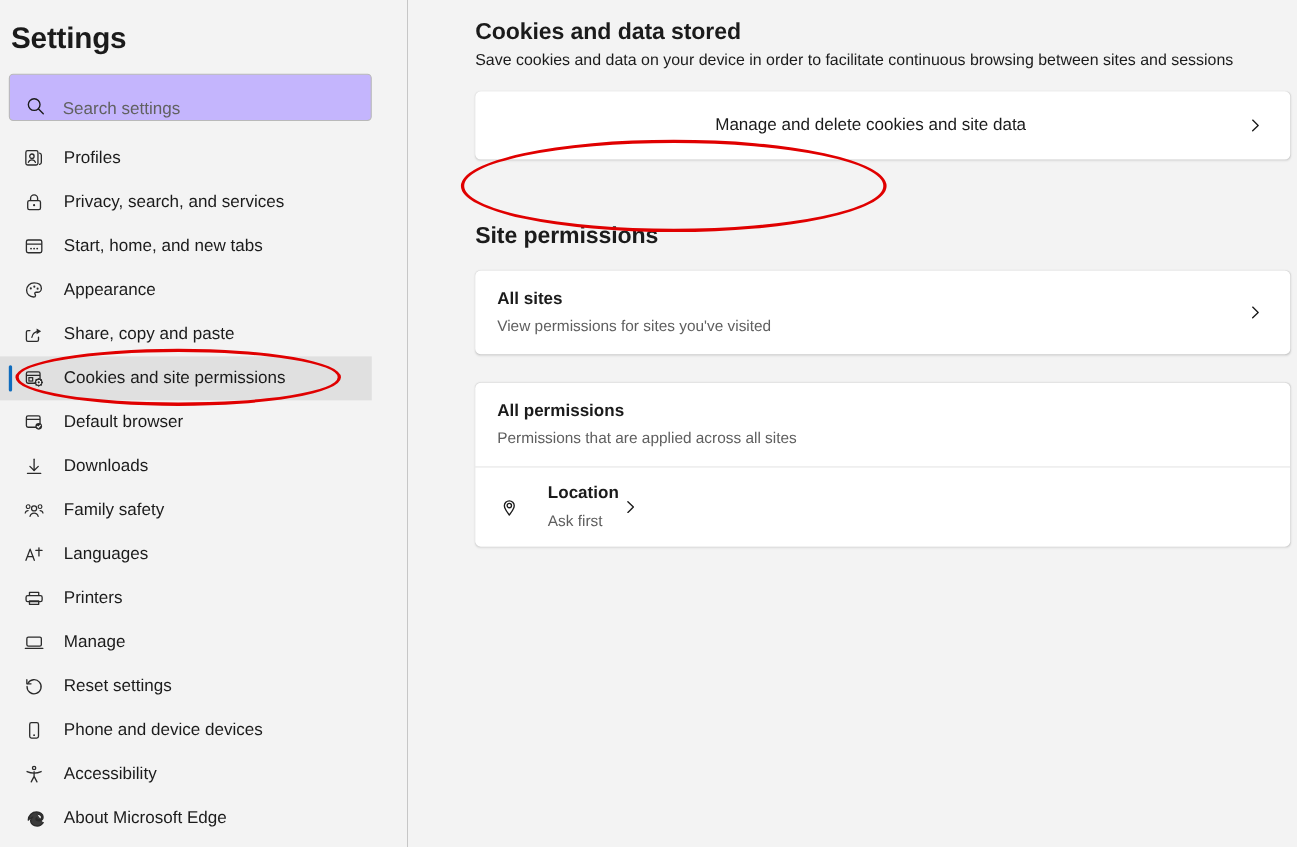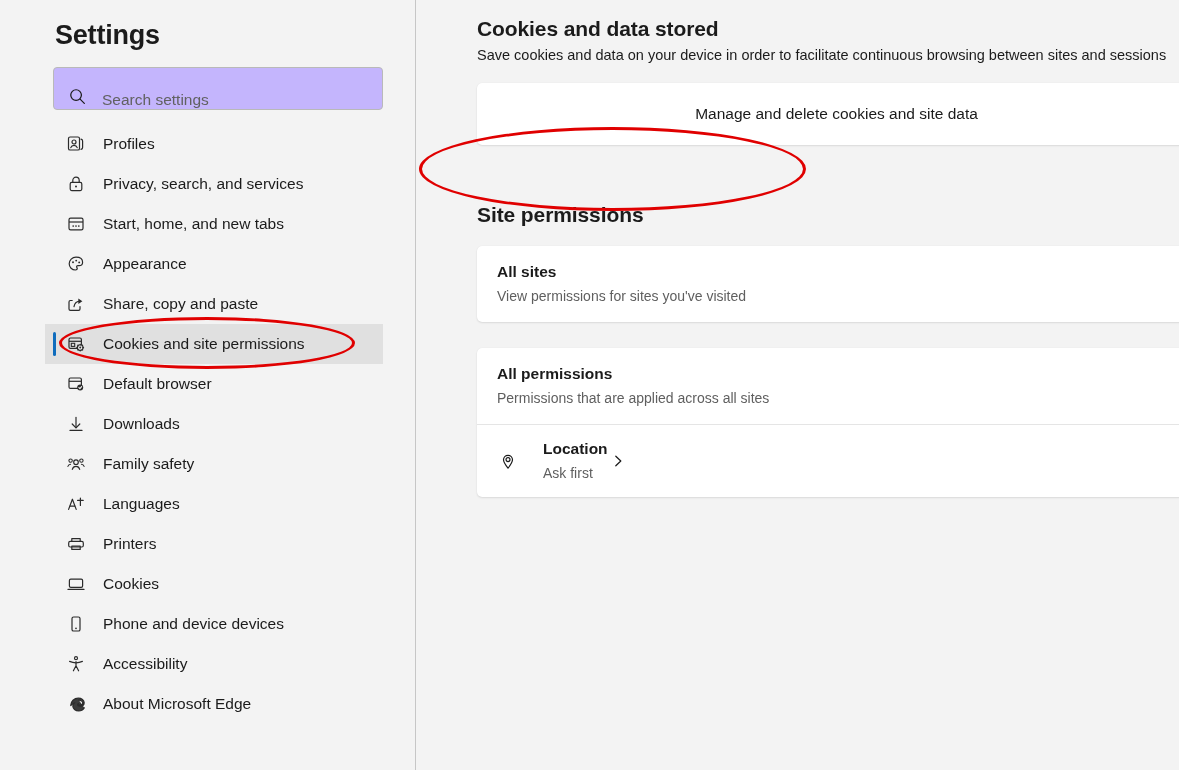--- a/index.html
+++ b/index.html
@@ -16,21 +16,20 @@
     color: #1b1b1b;
     position: relative;
   }
 
   
   .app {
     display: flex;
     width: 1179px;
     height: 612px;
     position: relative;
-    padding-left: 45px;
   }
 
   
   .sidebar {
     width: 371px;
     height: 770px;
     background: #f3f3f3;
     border-right: 1px solid #c6c6c6;
     position: relative;
     flex: 0 0 371px;
@@ -408,23 +407,32 @@
         <span class="nav-label">Printers</span>
       </div>
 
       <div class="nav-item">
         <span class="nav-icon">
           <svg width="20" height="20" viewBox="0 0 20 20" fill="none">
             <rect x="3.4" y="5.2" width="13.2" height="8.2" rx="1.4" stroke="currentColor" stroke-width="1.2"></rect>
             <line x1="2" y1="15.4" x2="18" y2="15.4" stroke="currentColor" stroke-width="1.2" stroke-linecap="round"></line>
           </svg>
         </span>
-        <span class="nav-label">Cookies</span>
-      </div>
-
+        <span class="nav-label">Manage</span>
+      </div>
+
+      <div class="nav-item">
+        <span class="nav-icon">
+          <svg width="20" height="20" viewBox="0 0 20 20" fill="none">
+            <path d="M4.3 7.4A6.4 6.4 0 1 1 3.6 10" stroke="currentColor" stroke-width="1.2" stroke-linecap="round"></path>
+            <path d="M3.4 3.9v3.8h3.8" stroke="currentColor" stroke-width="1.2" stroke-linecap="round" stroke-linejoin="round"></path>
+          </svg>
+        </span>
+        <span class="nav-label">Reset settings</span>
+      </div>
 
       <div class="nav-item">
         <span class="nav-icon">
           <svg width="20" height="20" viewBox="0 0 20 20" fill="none">
             <rect x="6" y="3" width="8" height="14" rx="1.6" stroke="currentColor" stroke-width="1.2"></rect>
             <circle cx="10" cy="14.3" r=".85" fill="currentColor"></circle>
           </svg>
         </span>
         <span class="nav-label">Phone and device devices</span>
       </div>

